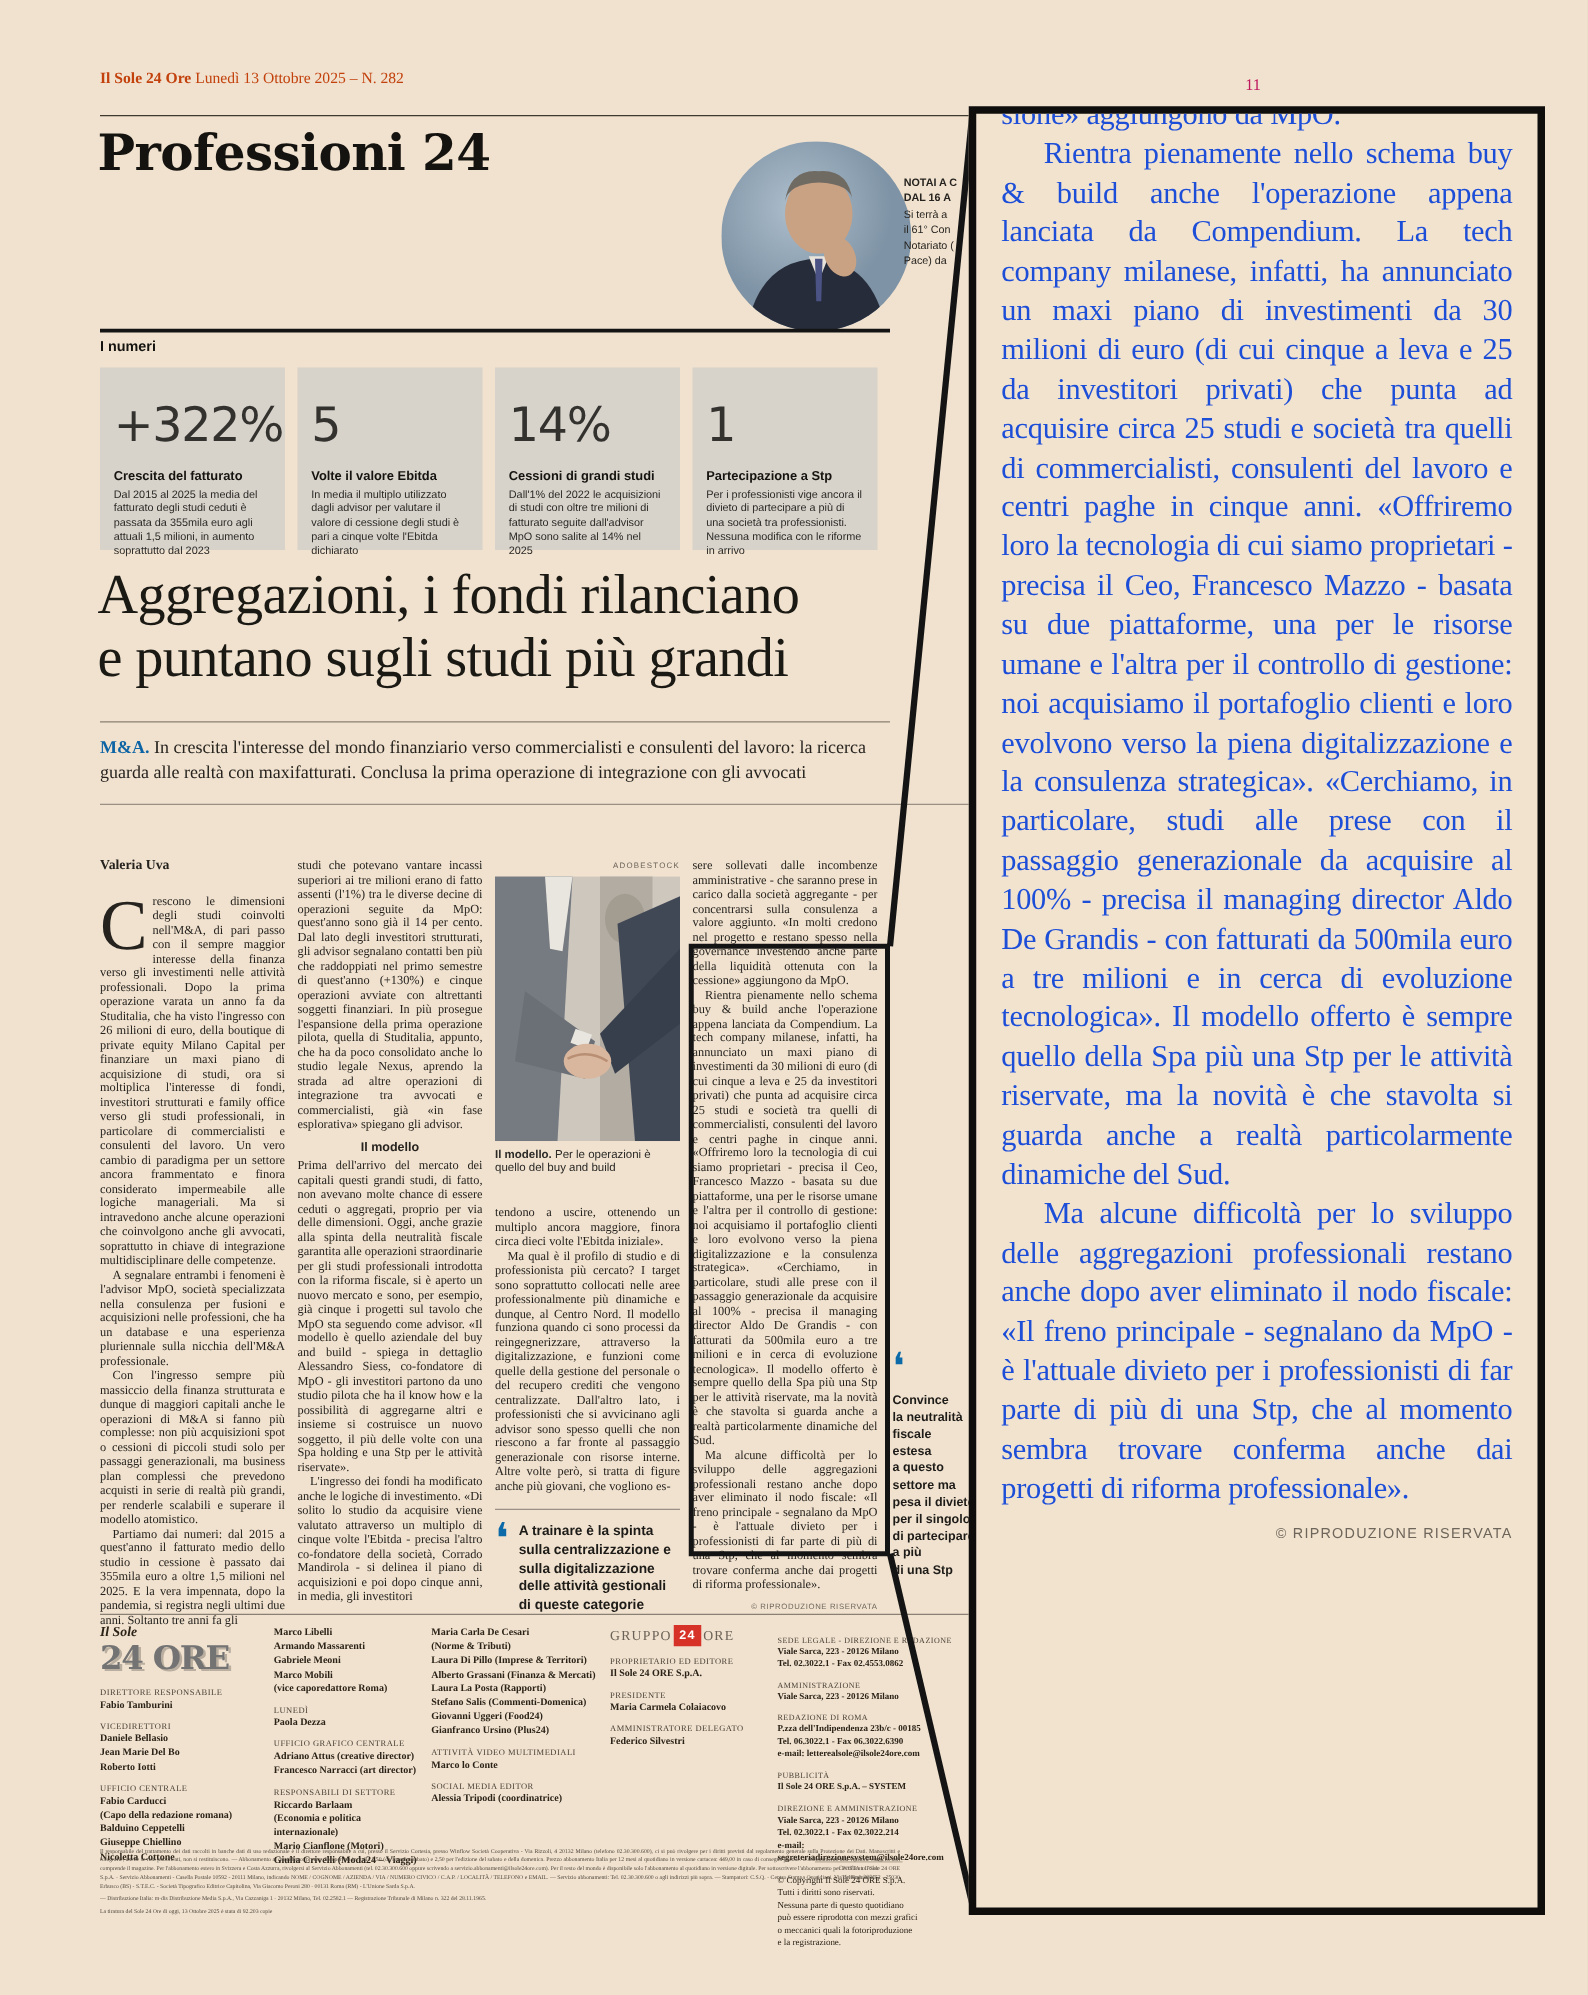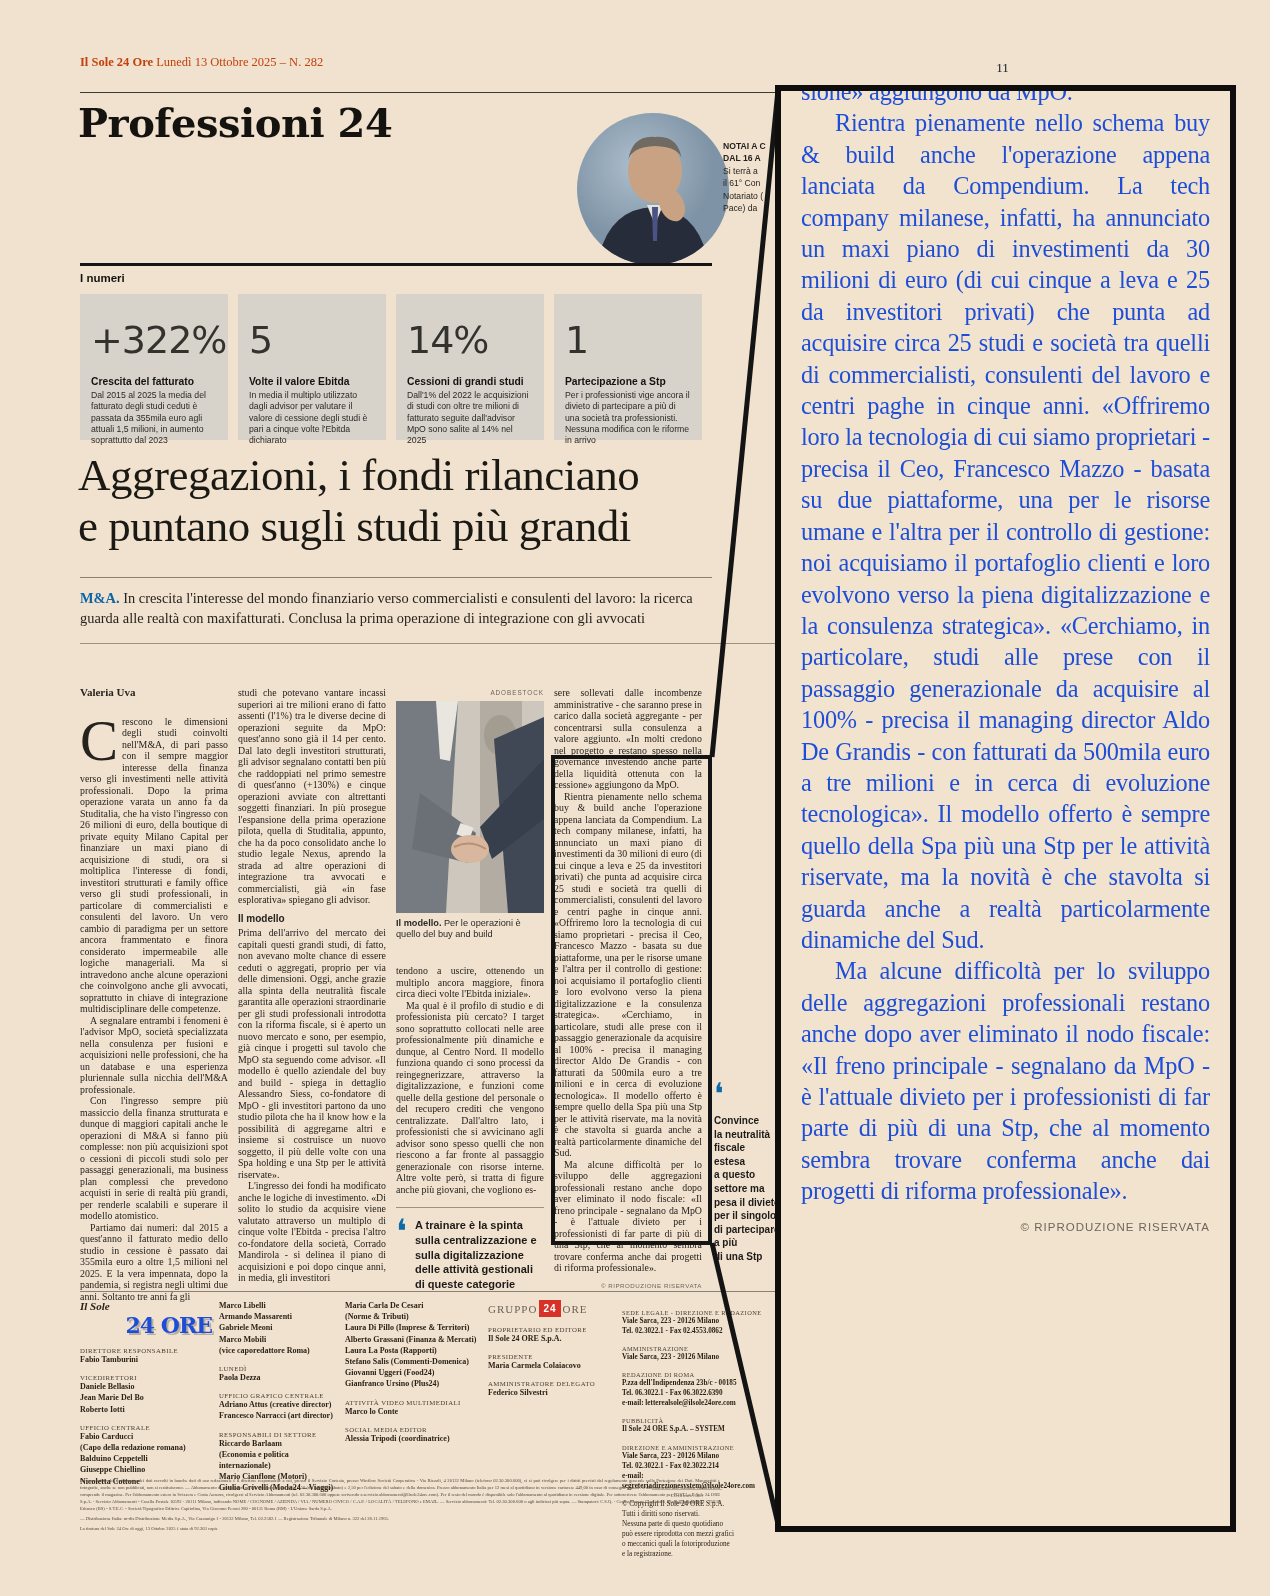--- a/index.html
+++ b/index.html
@@ -6,21 +6,21 @@
   #page{position:relative;width:1270px;height:1596px;background:#f1e2cf;overflow:hidden;
         font-family:"Liberation Serif",serif;color:#26231f;}
   .abs{position:absolute;}
   .sans{font-family:"Liberation Sans",sans-serif;}
   .pre{white-space:pre-line;}
 
   
   #masthead{left:80px;top:55px;font-size:12.5px;color:#c2410c;}
   #masthead b{font-weight:bold;}
   #masthead-rule{left:80px;top:92px;width:695px;height:1px;background:#40392f;}
-  #page-number{left:955px;top:60px;width:95px;text-align:center;font-size:13px;color:#0f172a;}
+  #page-number{left:955px;top:60px;width:95px;text-align:center;font-size:13px;color:#be185d;}
   #section-title{left:78px;top:99px;font-family:"DejaVu Serif",serif;font-weight:bold;
                  font-size:40px;letter-spacing:-0.5px;color:#15130f;}
 
   
   #notaio-photo{left:577px;top:113px;width:152px;height:152px;border-radius:50%;overflow:hidden;}
   #notaio-text{left:723px;top:140px;width:140px;font-size:8.6px;line-height:1.45;color:#26231f;}
   #notaio-text .nt-title{font-weight:bold;}
 
   
   #numeri-rule{left:80px;top:263px;width:632px;height:3px;background:#141414;}
@@ -39,21 +39,21 @@
   #art-rule{left:80px;top:643px;width:695px;height:1px;background:#9a9184;}
 
   
   .col{top:687px;width:148px;height:637px;overflow:hidden;font-size:9.9px;line-height:11.5px;
        text-align:justify;color:#26231f;}
   .col p{margin:0;}
   .col p.ind{text-indent:10px;}
   #byline{font-weight:bold;font-size:11px;margin-bottom:17px;text-align:left;}
   .dropcap{float:left;font-size:57px;line-height:46px;padding:2px 4px 0 0;color:#26231f;}
   .subhead{font-family:"Liberation Sans",sans-serif;font-weight:bold;font-size:10px;
-           margin:7px 0 3px 0;text-align:left;}
+           margin:7px 0 3px 0;text-align:center;}
   #photo-credit{font-family:"Liberation Sans",sans-serif;font-size:6.3px;letter-spacing:1px;
                 color:#6a6258;text-align:right;margin-bottom:2px;}
   #photo-frame{width:148px;height:212px;overflow:hidden;}
   #photo-caption{font-family:"Liberation Sans",sans-serif;font-size:9.2px;line-height:1.3;
                  text-align:left;margin:5px 0 24px 0;color:#2b2a27;}
   #photo-caption b{font-weight:bold;}
   .pullquote{border-top:1px solid #9b9186;margin-top:12px;padding-top:10px;display:flex;gap:8px;}
   .pq-glyph{color:#0d6aa8;font-size:34px;line-height:0.8;font-family:"DejaVu Sans",sans-serif;}
   .pq-text{font-family:"Liberation Sans",sans-serif;font-weight:bold;font-size:11px;
            line-height:1.33;text-align:left;color:#1d1b18;}
@@ -75,22 +75,22 @@
   .bx-p.ind{text-indent:34px;}
   #bx-repro{font-family:"Liberation Sans",sans-serif;font-size:11.5px;letter-spacing:1px;
             color:#6e665a;text-align:right;margin-top:14px;}
 
   
   #footer-rule{left:80px;top:1291px;width:695px;height:1px;background:#8a8073;}
   .fcol{top:1300px;color:#2b2318;}
   .flabel{font-size:6.8px;letter-spacing:0.4px;color:#4a4136;margin-top:9px;}
   .fbody{font-size:8px;font-weight:bold;line-height:1.4;}
   #sole-logo-top{font-size:11px;font-weight:bold;font-style:italic;}
-  #sole-logo-main{font-family:"DejaVu Serif",serif;font-weight:bold;font-size:22px;
-                  letter-spacing:-1px;color:#1d4ed8;text-shadow:2px 2px 0 rgba(21,19,15,0.25);text-align:right;}
+  #sole-logo-main{font-family:"DejaVu Serif",serif;font-weight:bold;font-size:26px;
+                  letter-spacing:-1px;color:#737373;text-shadow:2px 2px 0 rgba(21,19,15,0.25);}
   #gruppo-logo{display:flex;align-items:center;gap:2px;font-size:11px;letter-spacing:1px;color:#6b6257;}
   #gruppo-24{background:#d63227;color:#fff;font-family:"Liberation Sans",sans-serif;
              font-weight:bold;font-size:10px;padding:3px 4px;}
   .f5 .flabel{font-size:6.4px;}
   .f5 .fbody{font-size:7.2px;}
 
   
   #fineprint{left:80px;top:1477px;width:640px;font-size:4.6px;line-height:1.55;color:#4e463c;
              text-align:justify;}
   #fineprint .fp2{margin-top:2px;text-align:left;}

